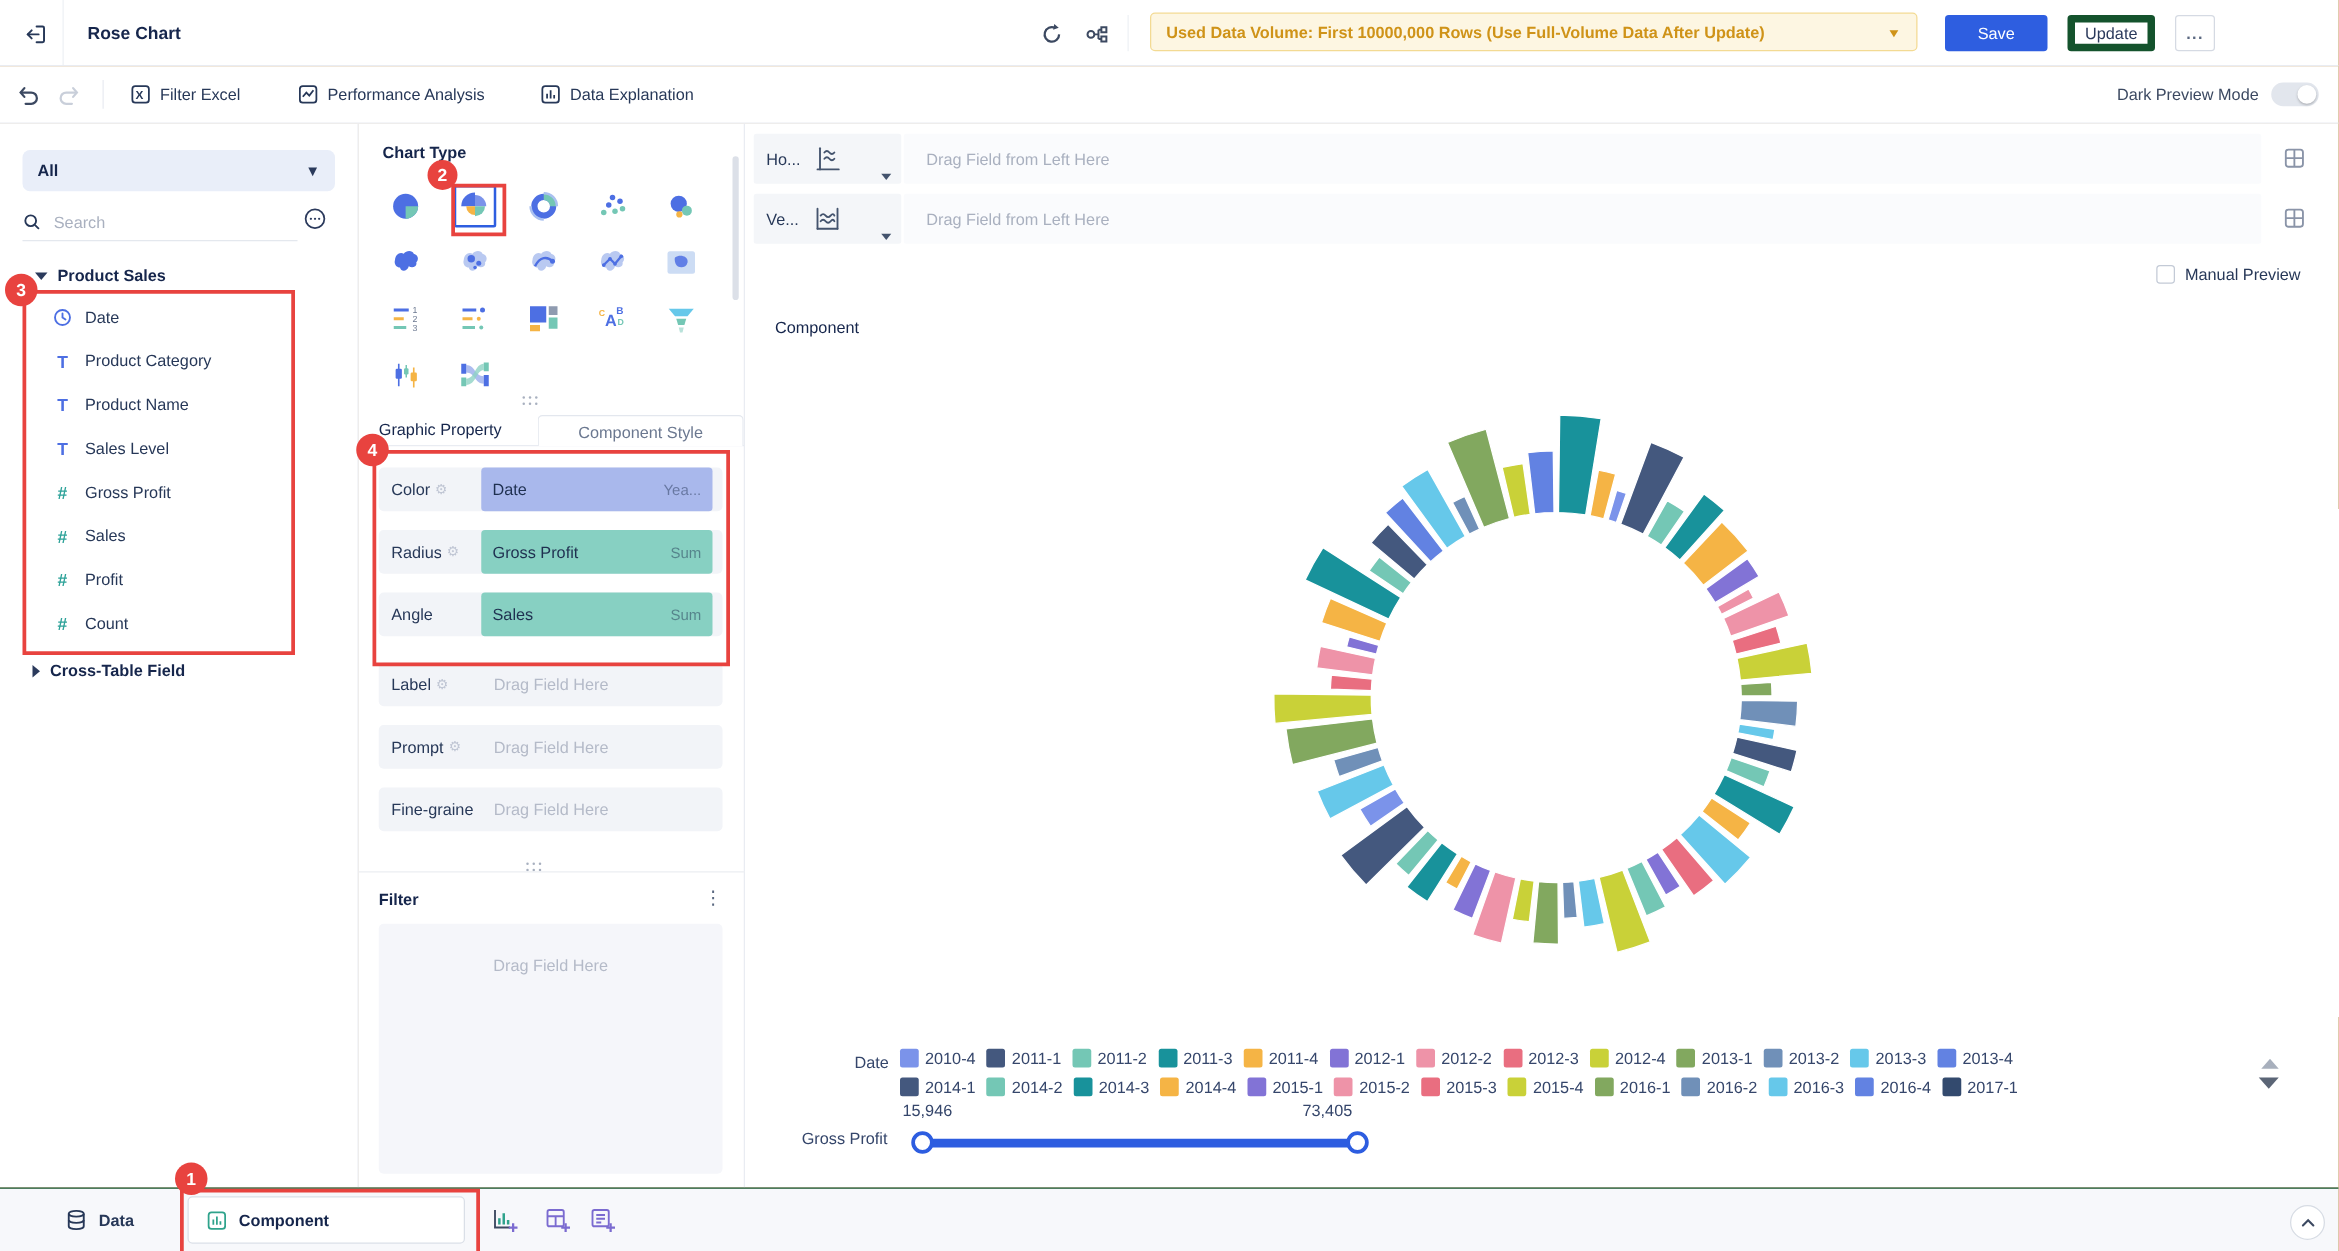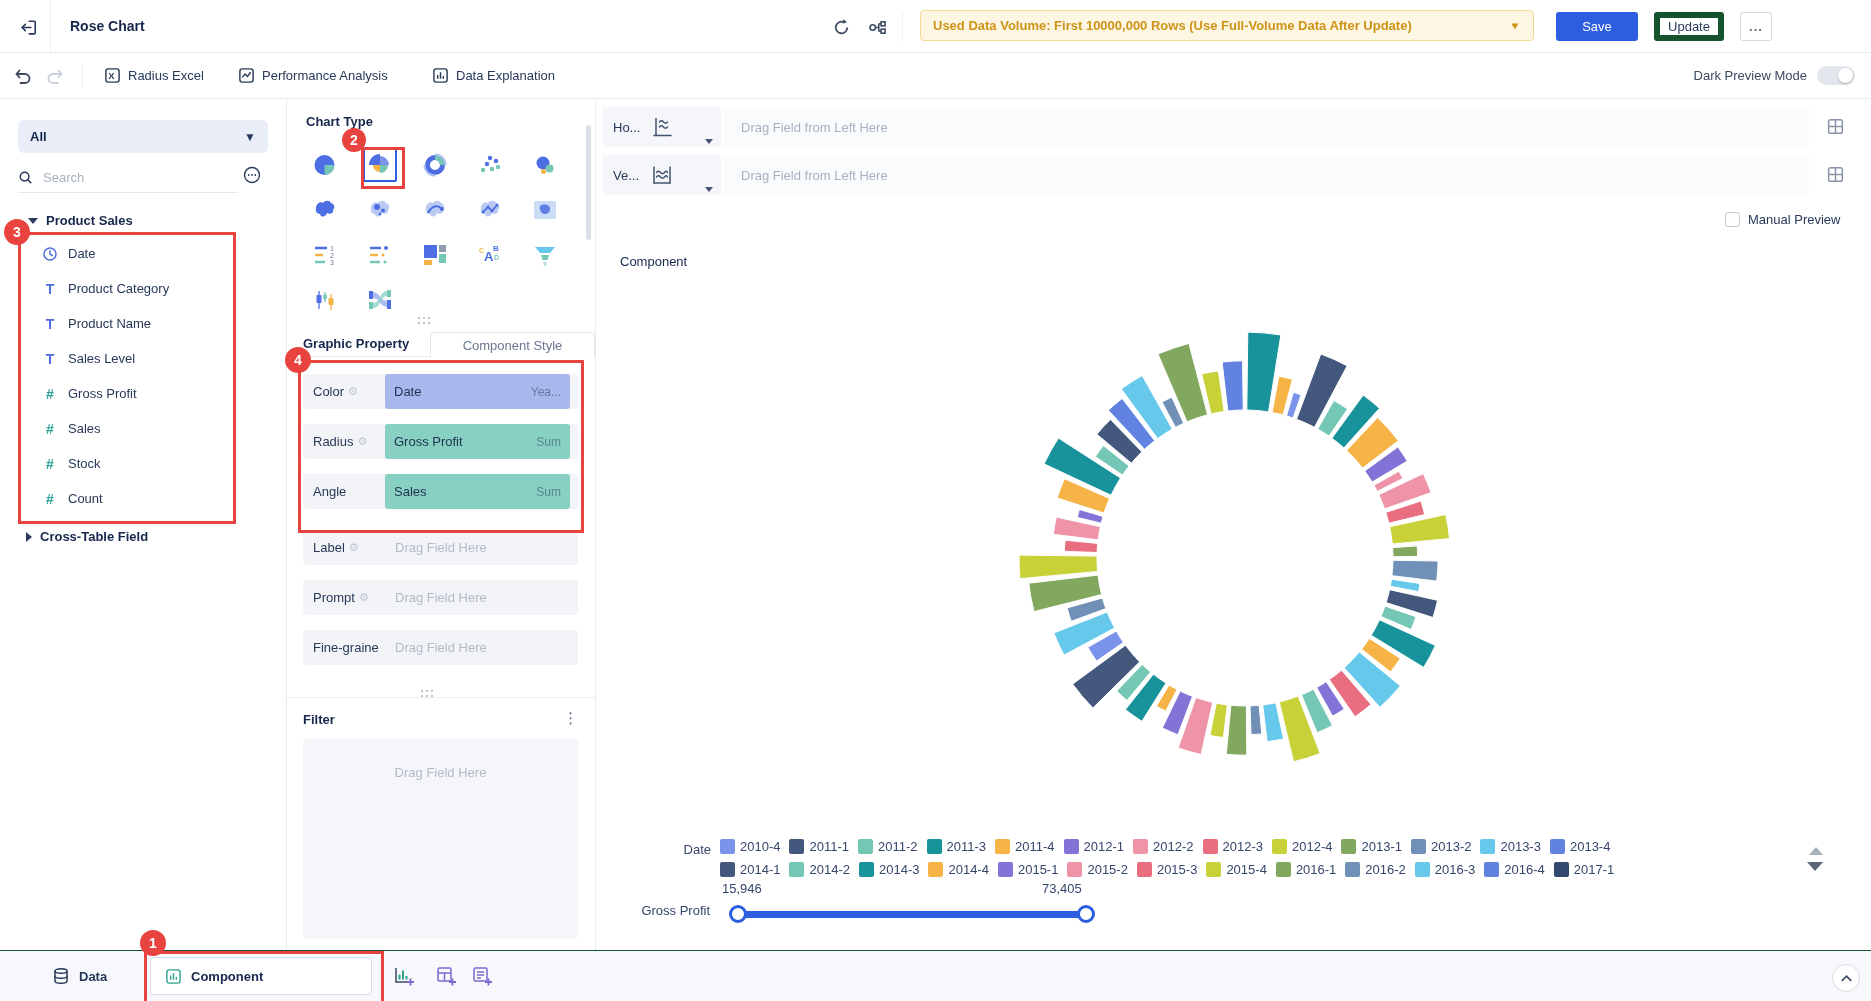--- a/index.html
+++ b/index.html
@@ -56,21 +56,21 @@
   .ct-cell{display:flex;align-items:center;justify-content:center;}
   .ct-icon{width:34px;height:34px;display:flex;align-items:center;justify-content:center;border:2px solid transparent;border-radius:2px;box-sizing:border-box;cursor:pointer;}
   .ct-icon.selected{border-color:#2e5ee0;}
   .ct-icon svg{width:26px;height:26px;}
   .mp-scroll{position:absolute;left:299px;top:26px;width:5px;height:115px;background:#dce0e8;border-radius:3px;cursor:pointer;}
   .dots{display:grid;grid-template-columns:repeat(3,5px);grid-auto-rows:5px;cursor:grab;}
   .dots i{width:2px;height:2px;background:#a8b0bf;border-radius:50%;}
   .dots1{position:absolute;left:131px;top:218px;}
   .dots2{position:absolute;left:134px;top:591px;}
   .tabs{position:absolute;left:0;top:233px;width:309px;height:25px;border-bottom:1px solid #e9ecf2;box-sizing:border-box;}
-  .tab-active{position:absolute;left:16px;top:4px;font-weight:bold;color:#16264c;cursor:pointer;}
+  .tab-active{position:absolute;left:16px;top:4px;font-weight:normal;color:#16264c;cursor:pointer;}
   .tab-inactive{position:absolute;left:143px;top:0;width:165px;height:25px;background:#fff;border:1px solid #e3e7ee;border-bottom:none;border-radius:4px 4px 0 0;
                 display:flex;align-items:center;justify-content:center;color:#6b7890;box-sizing:border-box;cursor:pointer;}
   #props{position:absolute;left:16px;top:275px;width:275px;}
   .prop-row{position:relative;height:35px;margin-bottom:15px;background:#f2f4f8;border-radius:4px;display:flex;align-items:center;}
   .prop-row:nth-child(4){margin-top:21px;}
   .prop-label{margin-left:10px;color:#273858;max-width:66px;overflow:hidden;white-space:nowrap;}
   .gear{margin-left:4px;color:#c0c6d4;font-size:11px;cursor:pointer;}
   .pill{position:absolute;left:82px;right:8px;top:0;bottom:0;border-radius:3px;display:flex;align-items:center;padding:0 9px;cursor:grab;}
   .pill.dim{background:#a9b8ec;}.pill.measure{background:#87d0c2;}
   .pill-name{color:#1f3050;}
@@ -175,21 +175,21 @@
     </div>
     <div class="t2-sep"></div>
 
     <div class="t2-item" style="left:104px">
       <span>
         <svg width="17" height="17" viewBox="0 0 18 18">
             <rect x="2" y="2" width="14" height="14" rx="2.5" fill="none" stroke="#273858" stroke-width="1.5"></rect>
             <text x="4.6" y="13" font-size="10" font-weight="bold" fill="#273858">X</text>
           </svg>
       </span>
-      <span>Radius Excel</span>
+      <span>Filter Excel</span>
     </div>
     <div class="t2-item" style="left:238px">
       <span>
         <svg width="17" height="17" viewBox="0 0 18 18" fill="none" stroke="#273858" stroke-width="1.5">
             <rect x="2" y="2" width="14" height="14" rx="2.5"></rect>
             <path d="M4.5 11 L7.5 7.5 L10 10 L13.5 5.5"></path>
           </svg>
       </span>
       <span>Performance Analysis</span>
     </div>
@@ -262,21 +262,21 @@
         <div class="field-row">
           <span class="ficon number">#</span>
           <span class="flab">Gross Profit</span>
         </div>
         <div class="field-row">
           <span class="ficon number">#</span>
           <span class="flab">Sales</span>
         </div>
         <div class="field-row">
           <span class="ficon number">#</span>
-          <span class="flab">Stock</span>
+          <span class="flab">Profit</span>
         </div>
         <div class="field-row">
           <span class="ficon number">#</span>
           <span class="flab">Count</span>
         </div>
       </div>
     <div class="crosstable">
       <span class="tri-col"></span>
       <span class="lab">Cross-Table Field</span>
     </div>

